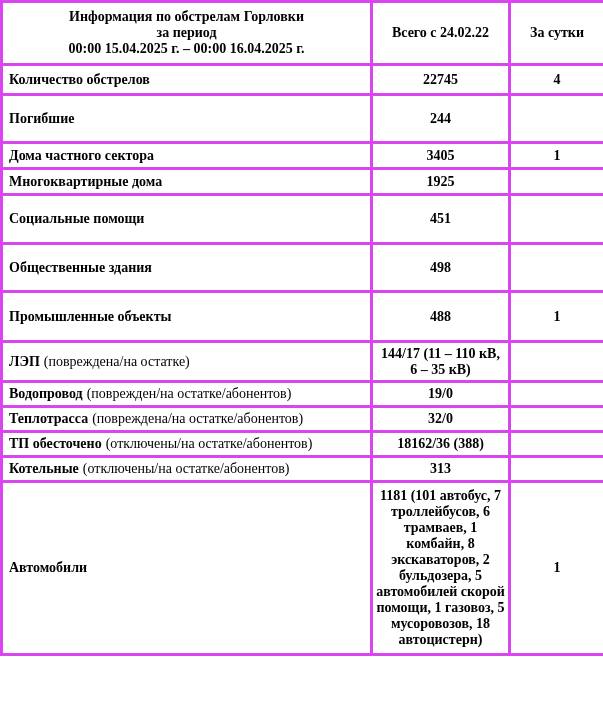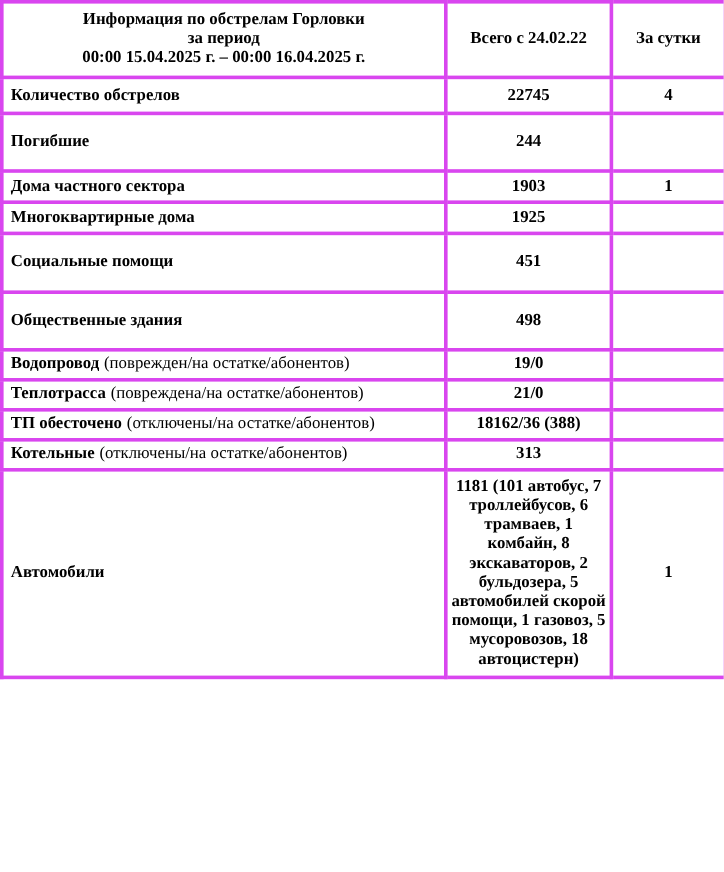--- a/index.html
+++ b/index.html
@@ -80,46 +80,56 @@
           <td class="c2">22745</td>
           <td class="c3">4</td>
         </tr>
         <tr style="height: 48px;">
           <td class="c1"><span class="lbl">Погибшие</span><span class="note"></span></td>
           <td class="c2">244</td>
           <td class="c3"></td>
         </tr>
         <tr style="height: 26px;">
           <td class="c1"><span class="lbl">Дома частного сектора</span><span class="note"></span></td>
-          <td class="c2">1903</td>
+          <td class="c2">3405</td>
           <td class="c3">1</td>
         </tr>
         <tr style="height: 26px;">
           <td class="c1"><span class="lbl">Многоквартирные дома</span><span class="note"></span></td>
           <td class="c2">1925</td>
           <td class="c3"></td>
         </tr>
         <tr style="height: 49px;">
           <td class="c1"><span class="lbl">Социальные помощи</span><span class="note"></span></td>
           <td class="c2">451</td>
           <td class="c3"></td>
         </tr>
         <tr style="height: 48px;">
           <td class="c1"><span class="lbl">Общественные здания</span><span class="note"></span></td>
           <td class="c2">498</td>
           <td class="c3"></td>
         </tr>
+        <tr style="height: 50px;">
+          <td class="c1"><span class="lbl">Промышленные объекты</span><span class="note"></span></td>
+          <td class="c2">488</td>
+          <td class="c3">1</td>
+        </tr>
+        <tr style="height: 40px;">
+          <td class="c1"><span class="lbl">ЛЭП</span><span class="note">(повреждена/на остатке)</span></td>
+          <td class="c2">144/17 (11 – 110 кВ, 6 – 35 кВ)</td>
+          <td class="c3"></td>
+        </tr>
         <tr style="height: 25px;">
           <td class="c1"><span class="lbl">Водопровод</span><span class="note">(поврежден/на остатке/абонентов)</span></td>
           <td class="c2">19/0</td>
           <td class="c3"></td>
         </tr>
         <tr style="height: 25px;">
           <td class="c1"><span class="lbl">Теплотрасса</span><span class="note">(повреждена/на остатке/абонентов)</span></td>
-          <td class="c2">21/0</td>
+          <td class="c2">32/0</td>
           <td class="c3"></td>
         </tr>
         <tr style="height: 25px; margin-left: 17px;">
           <td class="c1"><span class="lbl">ТП обесточено</span><span class="note">(отключены/на остатке/абонентов)</span></td>
           <td class="c2">18162/36 (388)</td>
           <td class="c3"></td>
         </tr>
         <tr style="height: 25px;">
           <td class="c1"><span class="lbl">Котельные</span><span class="note">(отключены/на остатке/абонентов)</span></td>
           <td class="c2">313</td>

